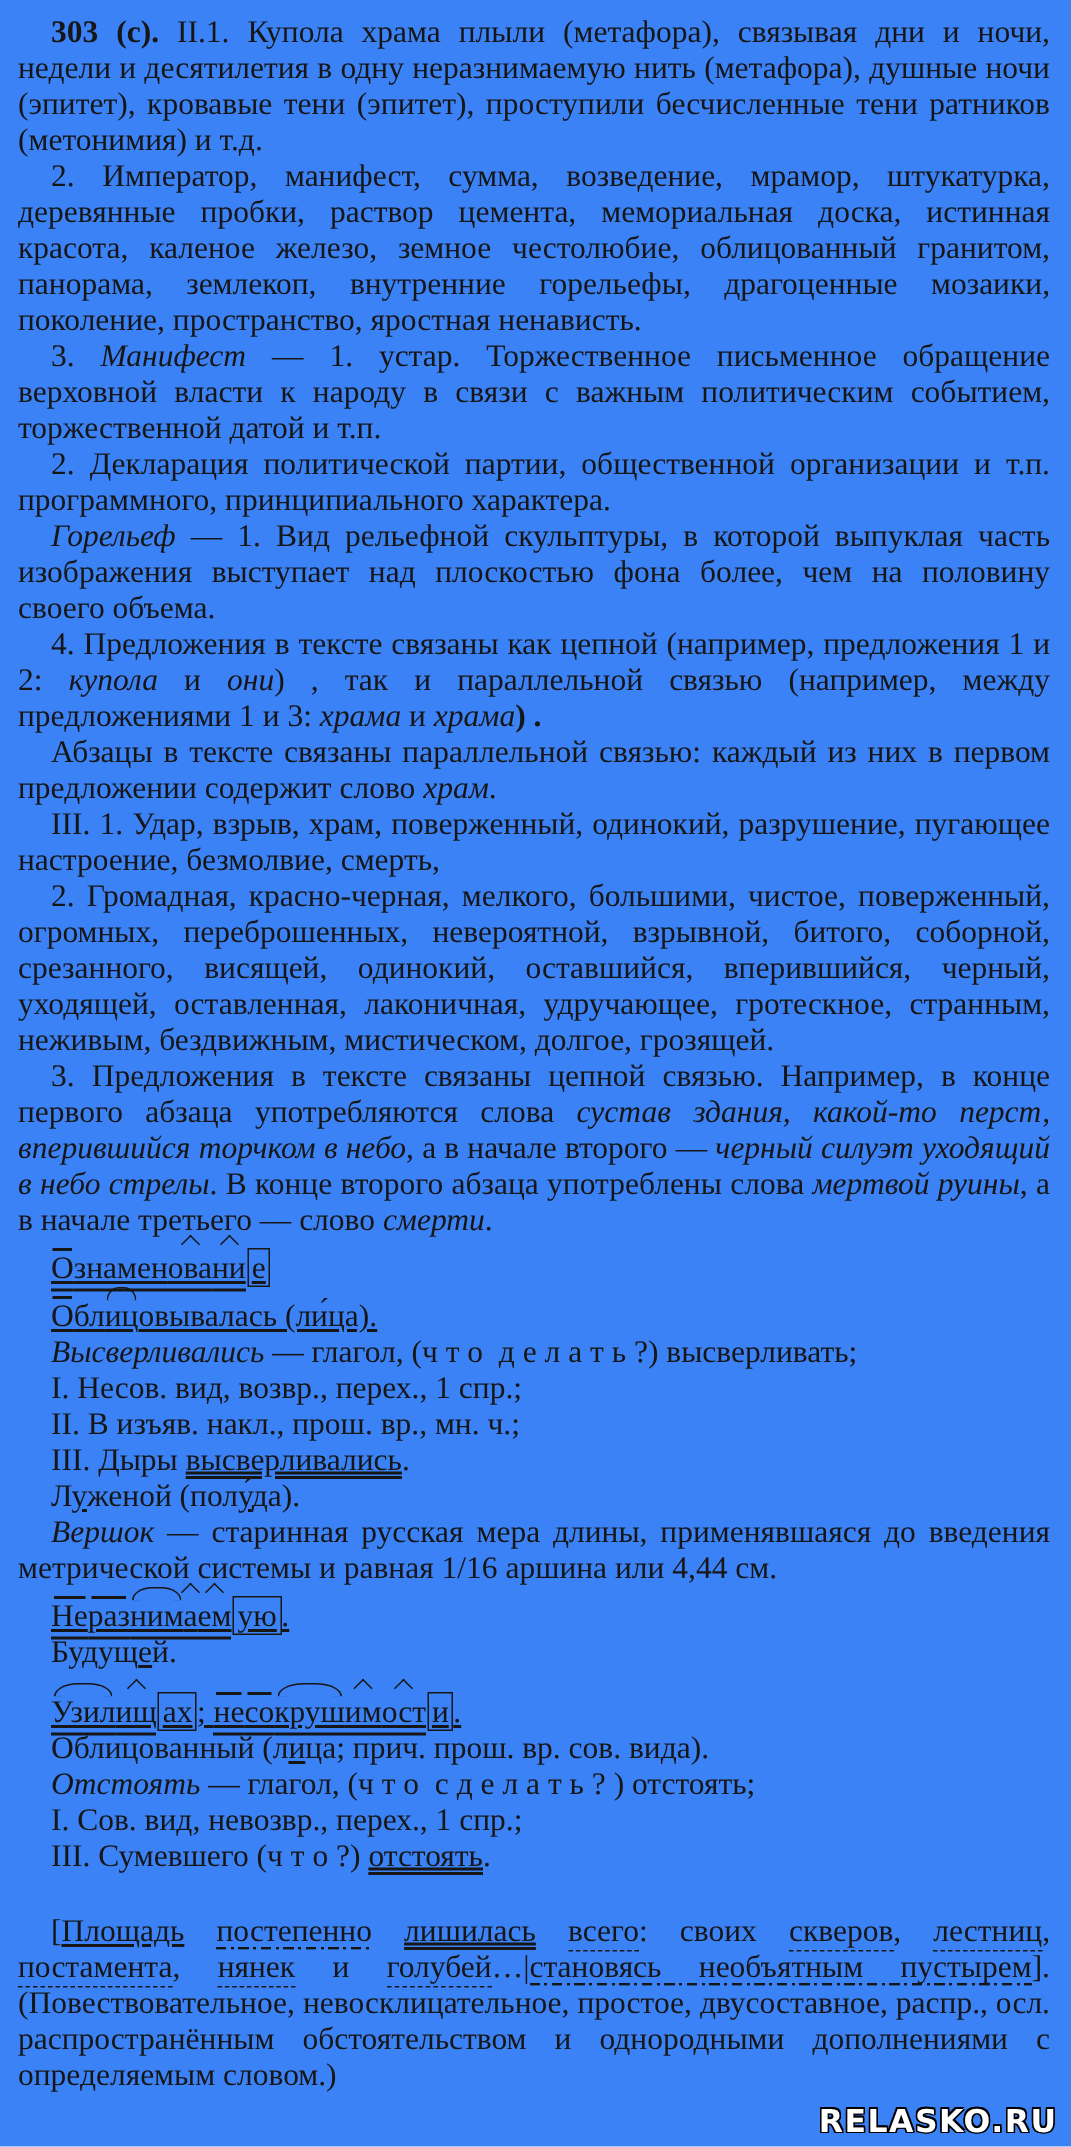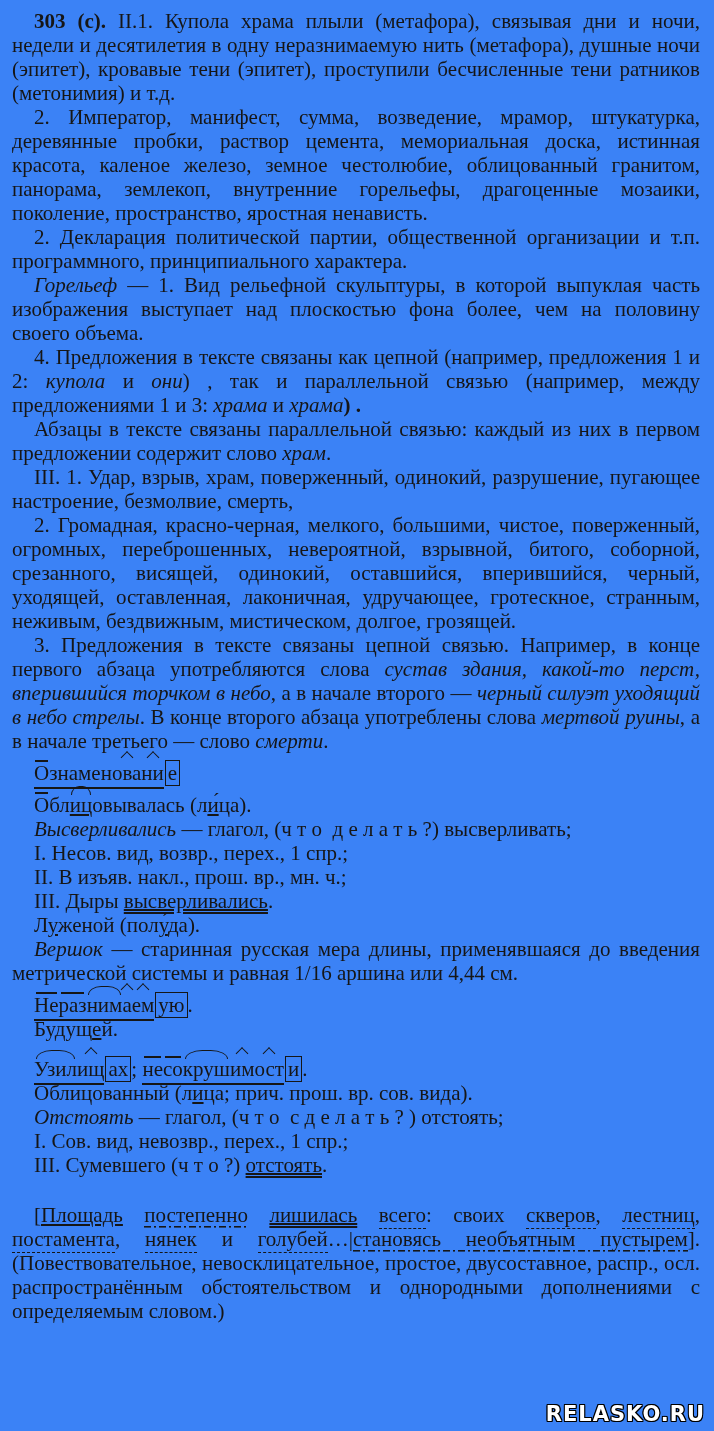--- a/index.html
+++ b/index.html
@@ -9,21 +9,21 @@
     box-sizing:border-box;
     background:#3b82f6;
     overflow:hidden;
     padding:9px 14px 0 12px;
     font-family:"Liberation Serif","DejaVu Serif",serif;
     font-size:21px;line-height:24px;
     color:#161616;
     text-align:justify;
   }
   p.para{margin:0;text-indent:22px;}
-  p.morph{margin-top:8px;}
+  p.morph{margin-top:8px;text-decoration:underline;}
   p.gap{margin-top:16px;}
   p.gap-lg{margin-top:26px;}
 
   
   .m-b{font-weight:bold;}
   .m-i{font-style:italic;}
   .m-u{text-decoration:underline;text-decoration-thickness:1.5px;text-underline-offset:2px;}
   .m-uu{text-decoration:underline double;text-underline-offset:1px;}
   .m-ud{border-bottom:1.6px dashed #161616;padding-bottom:0.5px;}
   .m-udd{
@@ -54,20 +54,21 @@
     text-shadow:-1px -1px 0 #000,1px -1px 0 #000,-1px 1px 0 #000,1px 1px 0 #000,0 1px 0 #000,0 -1px 0 #000,1px 0 0 #000,-1px 0 0 #000;
   }
 </style>
 </head>
 <body>
 
 <div class="page">
   <div>
       <p class="para"><span class="m-b">303 (с). </span><span>II.1. Купола храма плыли (метафора), связывая дни и ночи, недели и десятилетия в одну неразнимаемую нить (метафора), душные ночи (эпитет), кровавые тени (эпитет), проступили бесчисленные тени ратников (метонимия) и т.д.</span></p>
       <p class="para"><span>2. Император, манифест, сумма, возведение, мрамор, штукатурка, деревянные пробки, раствор цемента, мемориальная доска, истинная красота, каленое железо, земное честолюбие, облицованный гранитом, панорама, землекоп, внутренние горельефы, драгоценные мозаики, поколение, пространство, яростная ненависть.</span></p>
+      <p class="para"><span>3. </span><span class="m-i">Манифест</span><span> — 1. устар. Торжественное письменное обращение верховной власти к народу в связи с важным политическим событием, торжественной датой и т.п.</span></p>
       <p class="para"><span>2. Декларация политической партии, общественной организации и т.п. программного, принципиального характера.</span></p>
       <p class="para"><span class="m-i">Горельеф</span><span> — 1. Вид рельефной скульптуры, в которой выпуклая часть изображения выступает над плоскостью фона более, чем на половину своего объема.</span></p>
       <p class="para"><span>4. Предложения в тексте связаны как цепной (например, предложения 1 и 2: </span><span class="m-i">купола</span><span> и </span><span class="m-i">они</span><span>) , так и параллельной связью (например, между предложениями 1 и 3: </span><span class="m-i">храма</span><span> и </span><span class="m-i">храма</span><span class="m-b">) .</span></p>
       <p class="para"><span>Абзацы в тексте связаны параллельной связью: каждый из них в первом предложении содержит слово </span><span class="m-i">храм</span><span>.</span></p>
       <p class="para"><span>III. 1. Удар, взрыв, храм, поверженный, одинокий, разрушение, пугающее настроение, безмолвие, смерть,</span></p>
       <p class="para"><span>2. Громадная, красно-черная, мелкого, большими, чистое, поверженный, огромных, переброшенных, невероятной, взрывной, битого, соборной, срезанного, висящей, одинокий, оставшийся, вперившийся, черный, уходящей, оставленная, лаконичная, удручающее, гротескное, странным, неживым, бездвижным, мистическом, долгое, грозящей.</span></p>
       <p class="para"><span>3. Предложения в тексте связаны цепной связью. Например, в конце первого абзаца употребляются слова </span><span class="m-i">сустав здания, какой-то перст, вперившийся торчком в небо</span><span>, а в начале второго — </span><span class="m-i">черный силуэт уходящий в небо стрелы</span><span>. В конце второго абзаца употреблены слова </span><span class="m-i">мертвой руины</span><span>, а в начале третьего — слово </span><span class="m-i">смерти</span><span>.</span></p>
       <p class="para morph"><span class="m-pre m-stem">О</span><span class="m-stem">знамен</span><span class="m-suf m-stem">ова</span><span class="m-suf m-stem">ни</span><span class="m-end">е</span></p>
       <p class="para morph"><span class="m-pre">О</span><span>бл</span><span class="m-root m-u">иц</span><span>овывалась (л</span><span class="m-u">и́</span><span>ца).</span></p>
       <p class="para"><span class="m-i">Высверливались</span><span> — глагол, (ч&nbsp;т&nbsp;о &nbsp;д&nbsp;е&nbsp;л&nbsp;а&nbsp;т&nbsp;ь&nbsp;?) высверливать;</span></p>

